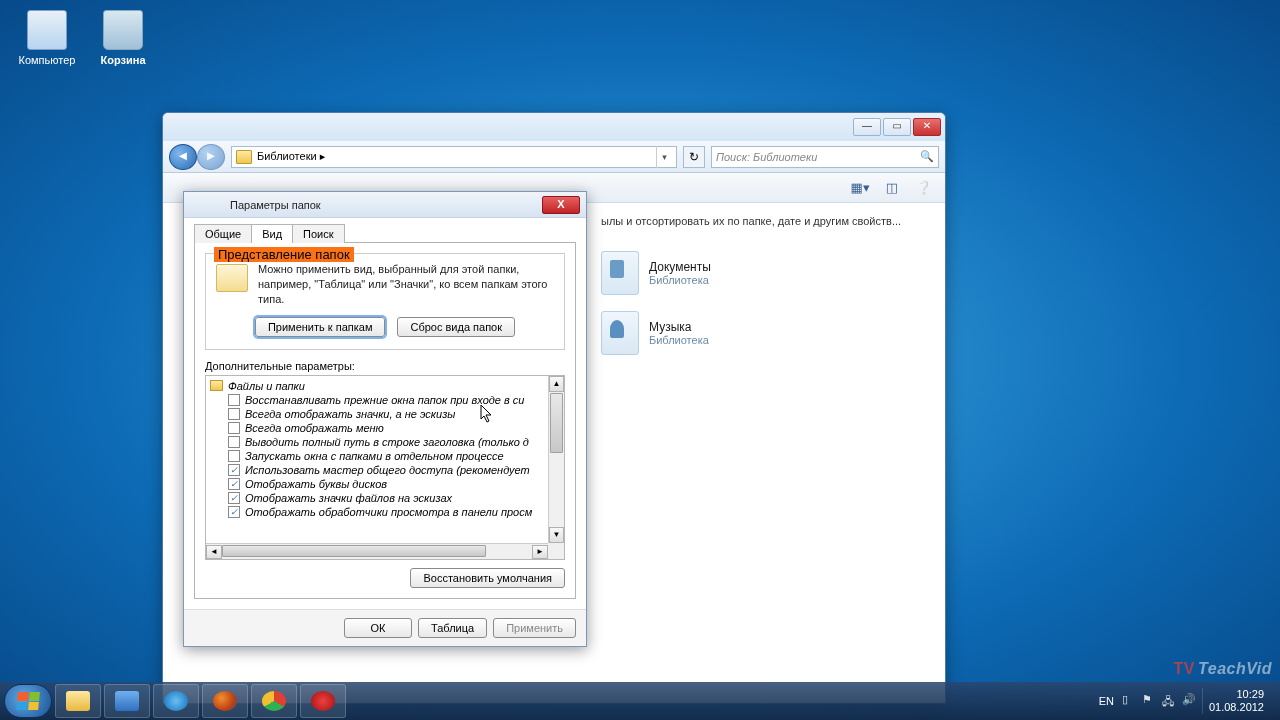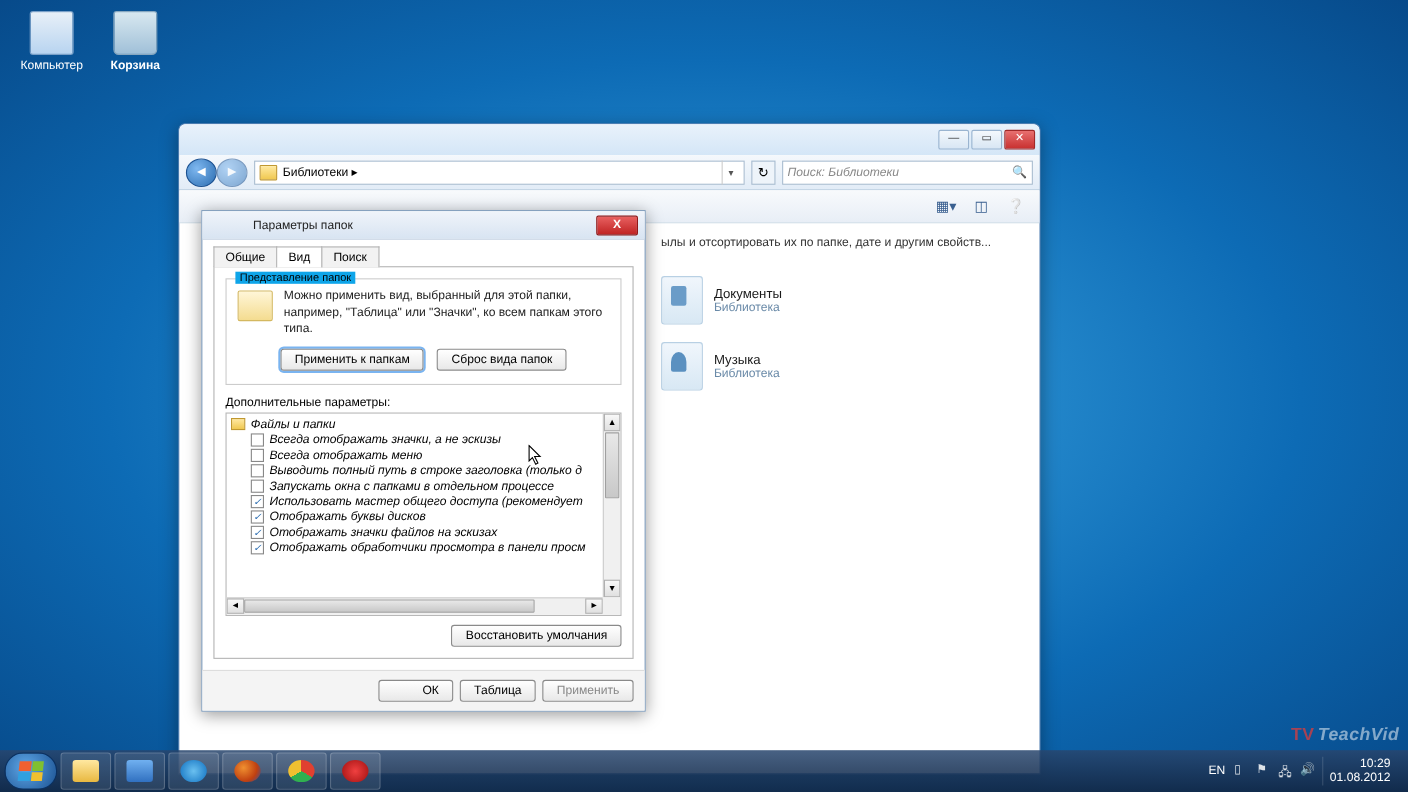--- a/index.html
+++ b/index.html
@@ -42,26 +42,26 @@
 .dialog { position: absolute; left: 183px; top: 191px; width: 404px; background: #fff; border: 1px solid #7a98b8; box-shadow: 0 3px 14px rgba(0,0,0,0.4); font-size: 11px; }
 .dlg-tb { height: 26px; background: linear-gradient(#f0f4fa, #d8e4f2); display: flex; align-items: center; padding: 0 6px; border-bottom: 1px solid #c8d4e4; }
 .dlg-tb .ttl { font-size: 11px; color: #222; margin-left: 40px; }
 .dlg-tb .xbtn { margin-left: auto; width: 38px; height: 18px; background: linear-gradient(#e86060, #c02424); border: 1px solid #901818; border-radius: 2px; color: #fff; text-align: center; font-size: 11px; line-height: 15px; font-weight: bold; cursor: pointer; }
 .dlg-body { padding: 6px 10px 10px; }
 .tabs { display: flex; margin-bottom: -1px; }
 .tab { padding: 3px 10px; background: #f2f2f2; border: 1px solid #b4b4b4; border-bottom: none; font-size: 11px; cursor: pointer; margin-right: -1px; }
 .tab.active { background: #fff; position: relative; z-index: 2; }
 .tabpane { border: 1px solid #b4b4b4; padding: 10px; }
 .grp { border: 1px solid #ccc; padding: 8px 10px 12px; position: relative; margin-bottom: 10px; }
-.grp-lbl { position: absolute; top: -7px; left: 8px; background: #0ea5e9; padding: 0 4px; font-size: 10px; }
+.grp-lbl { position: absolute; top: -7px; left: 8px; background: #f97316; padding: 0 4px; font-size: 13px; }
 .grp-row { display: flex; gap: 10px; }
 .grp-ic { width: 32px; height: 28px; background: linear-gradient(#fff6d8, #f4dc90); border: 1px solid #d4b860; border-radius: 2px; flex-shrink: 0; margin-top: 2px; }
 .grp-txt { font-size: 11px; color: #222; line-height: 1.35; }
 .grp-btns { display: flex; gap: 12px; justify-content: center; margin-top: 10px; }
-.wbtn { padding: 3px 12px; background: linear-gradient(#fff, #e8e8e8); border: 1px solid #8a8a8a; border-radius: 3px; font-size: 11px; cursor: pointer; text-align: right; }
+.wbtn { padding: 3px 12px; background: linear-gradient(#fff, #e8e8e8); border: 1px solid #8a8a8a; border-radius: 3px; font-size: 11px; cursor: pointer; }
 .wbtn.hl { box-shadow: 0 0 0 2px #7ab4f0; }
 .adv-lbl { font-size: 11px; margin-bottom: 3px; }
 .tree { border: 1px solid #b8b8b8; height: 185px; overflow: hidden; position: relative; background: #fff; }
 .tree-inner { padding: 3px 4px; width: calc(100% - 16px); font-style: italic; }
 .tnode { display: flex; align-items: center; gap: 5px; font-size: 11px; padding: 1px 0; white-space: nowrap; overflow: hidden; }
 .tnode.root .tfold { width: 13px; height: 11px; background: linear-gradient(#ffe8a0, #f0c850); border: 1px solid #c09830; }
 .tnode.item { padding-left: 18px; }
 .chk { width: 12px; height: 12px; border: 1px solid #888; background: #fff; flex-shrink: 0; text-align: center; font-size: 9px; line-height: 10px; color: #2a6cb0; }
 .vscroll { position: absolute; right: 0; top: 0; width: 16px; height: calc(100% - 16px); background: #f0f0f0; border-left: 1px solid #ccc; }
 .vscroll .sbtn { height: 16px; background: linear-gradient(#f8f8f8, #e0e0e0); border: 1px solid #b0b0b0; font-size: 8px; text-align: center; line-height: 13px; }
@@ -181,20 +181,24 @@
       </div>
       <div class="adv-lbl">Дополнительные параметры:</div>
       <div class="tree">
         <div class="tree-inner" id="tree-inner">
             <div class="tnode root">
               <span class="tfold"></span>
               <span>Файлы и папки</span>
             </div>
             <div class="tnode item">
               <span class="chk"></span>
+              <span>Восстанавливать прежние окна папок при входе в си</span>
+            </div>
+            <div class="tnode item">
+              <span class="chk"></span>
               <span>Всегда отображать значки, а не эскизы</span>
             </div>
             <div class="tnode item">
               <span class="chk"></span>
               <span>Всегда отображать меню</span>
             </div>
             <div class="tnode item">
               <span class="chk"></span>
               <span>Выводить полный путь в строке заголовка (только д</span>
             </div>

